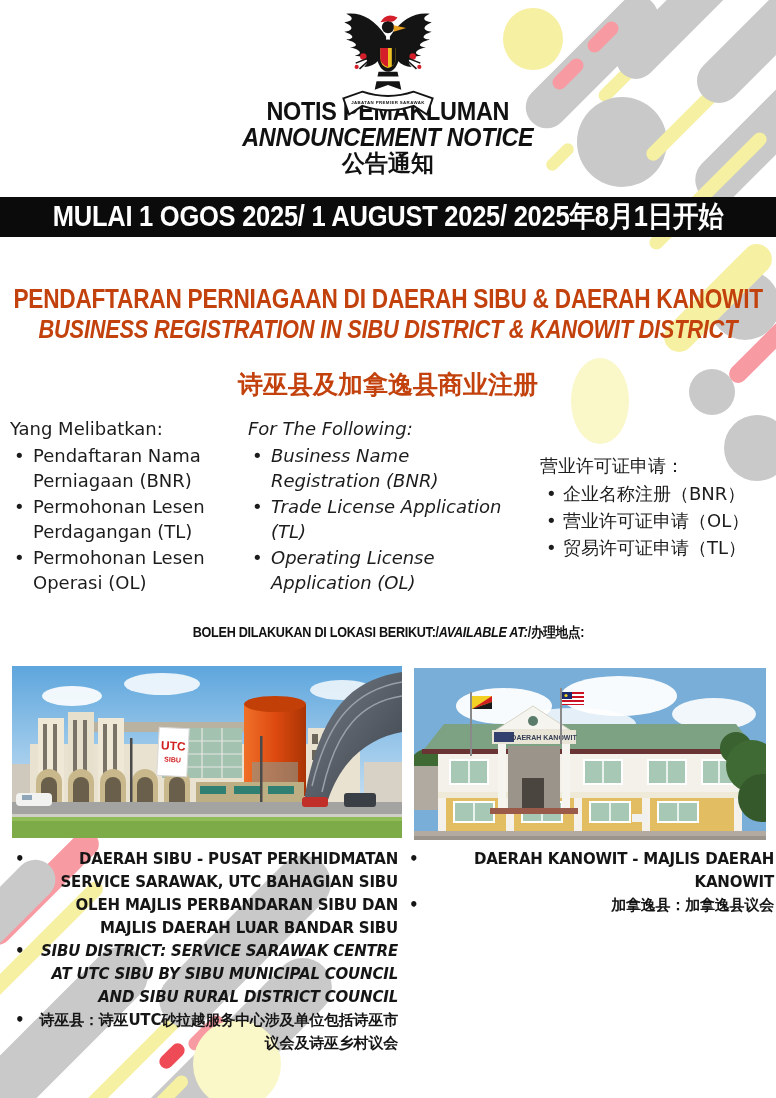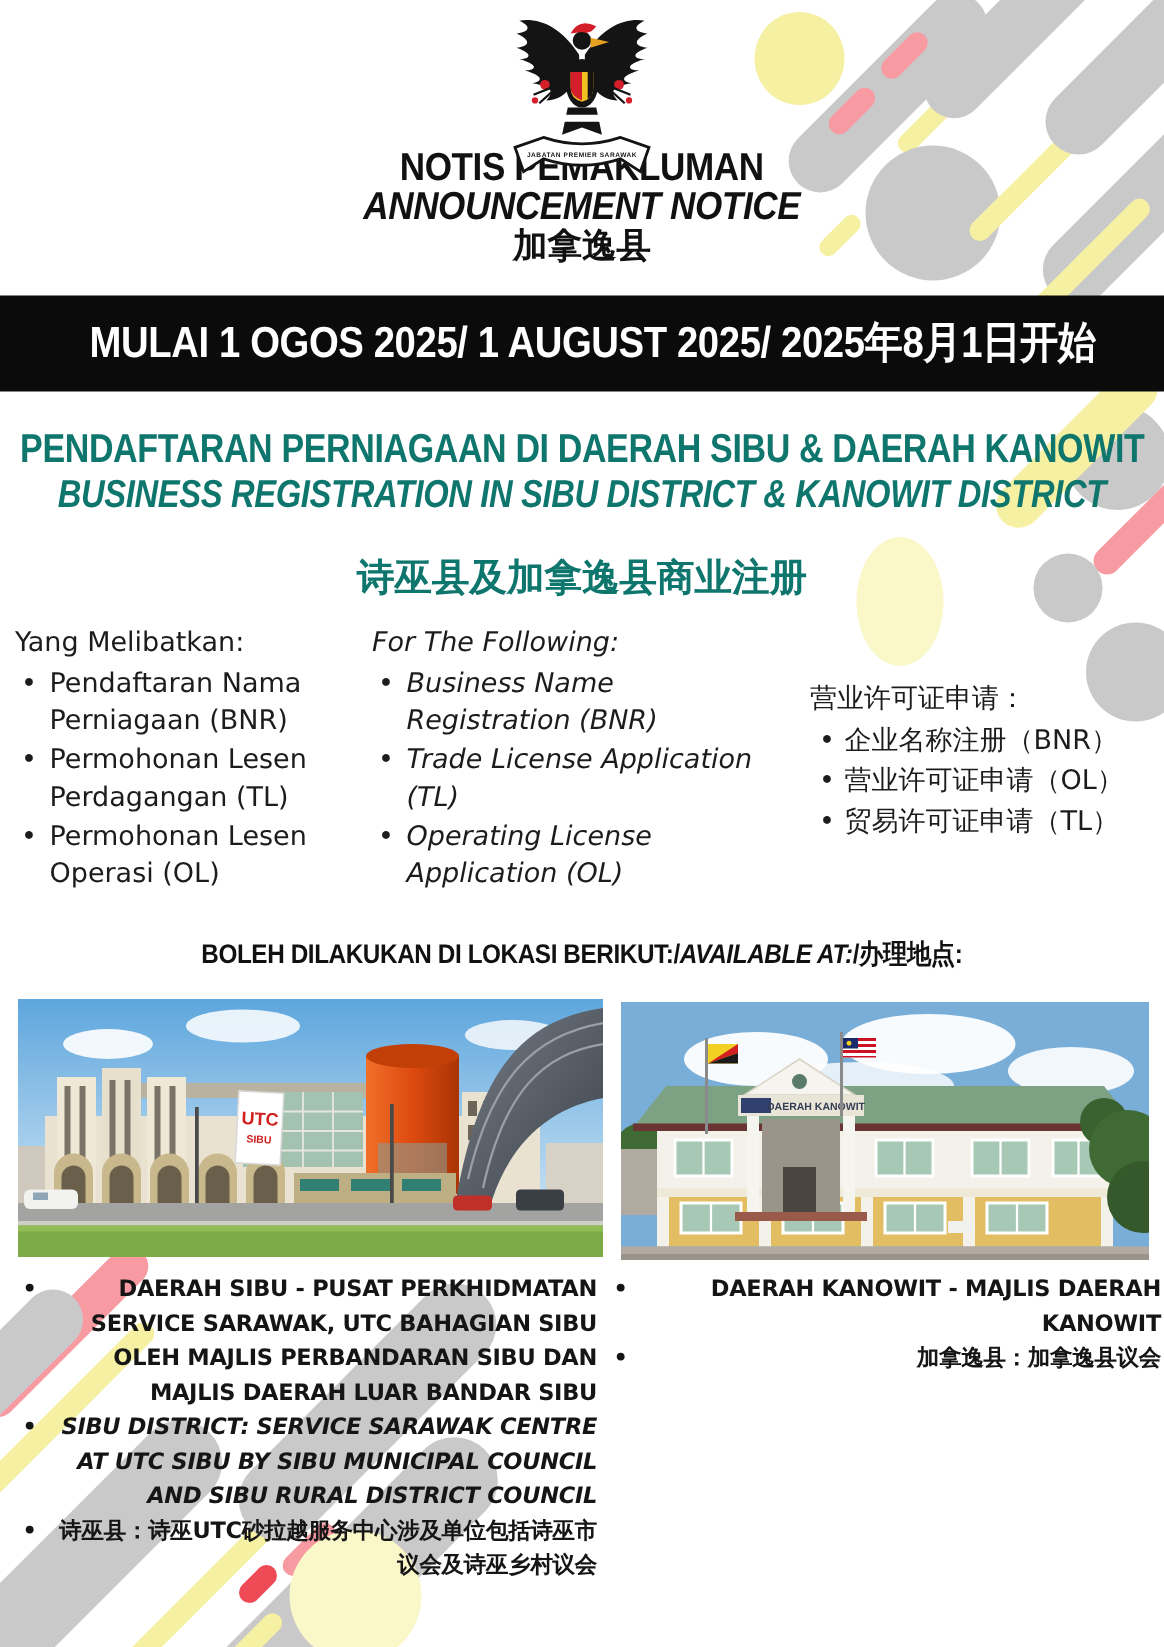--- a/index.html
+++ b/index.html
@@ -20,41 +20,41 @@
   .redpill{background:#ee4b57;}
   .centerline{display:flex;justify-content:center;align-items:center;width:776px;position:absolute;}
   .cond{white-space:nowrap;font-weight:bold;letter-spacing:-0.3px;}
   .sx88{transform:scaleX(0.88);transform-origin:50% 50%;}
   .sx84{transform:scaleX(0.84);transform-origin:50% 50%;}
   .sx90{transform:scaleX(0.90);transform-origin:50% 50%;}
   .title-ms{top:96px;font-size:26px;}
   .title-en{top:122px;font-size:26px;font-style:italic;}
   .title-zh{top:148px;font-size:23px;font-weight:bold;}
   .banner{
-    position:absolute;left:0;top:197px;width:776px;height:64px;
-    background:#0b0b0b;display:flex;justify-content:flex-end;align-items:center;z-index:3;
+    position:absolute;left:0;top:197px;width:776px;height:40px;
+    background:#0b0b0b;display:flex;justify-content:center;align-items:center;z-index:3;
   }
   .banner span{color:#ffffff;font-size:29px;}
-  .red{color:#0f766e;}
+  .red{color:#c2410c;}
   .subj1{top:284px;font-size:27px;}
   .subj2{top:314px;font-size:26px;font-style:italic;}
   .subj3{top:340px;font-size:25px;font-weight:bold;margin-top:28px;}
   
   .scopecol{position:absolute;z-index:2;font-family:"DejaVu Sans","Liberation Sans",sans-serif;
     font-size:18px;line-height:25.5px;color:#1c1c1c;}
   .scopecol .hd{text-align:left;margin-bottom:1px;}
   .scopecol ul{list-style:none;margin:0;padding:0;}
   .scopecol li{position:relative;padding-left:23px;}
   .scopecol li::before{content:"\2022";position:absolute;left:4px;top:0;}
   .col-ms{left:10px;top:416px;width:228px;}
   .col-en{left:248px;top:416px;width:274px;font-style:italic;}
   .col-zh{left:540px;top:452px;width:232px;line-height:27px;}
   .col-zh li::before{left:6px;}
   
-  .avail{top:624px;font-size:18px;font-weight:bold;z-index:2;}
+  .avail{top:624px;font-size:14px;font-weight:bold;z-index:2;}
   .avail .it{font-style:italic;}
   
   .photo{position:absolute;z-index:2;display:block;}
   
   .loccol{position:absolute;z-index:2;font-family:"DejaVu Sans","Liberation Sans",sans-serif;
     font-size:15px;font-weight:bold;line-height:23px;letter-spacing:-0.2px;color:#151515;}
   .loccol ul{list-style:none;margin:0;padding:0;}
   .loccol li{position:relative;padding-left:19px;margin:0;text-align:right;}
   .loccol li::before{content:"\2022";position:absolute;left:1px;top:0;}
   .loccol .it{font-style:italic;}
@@ -122,21 +122,21 @@
     </g>
   </svg>
 
   <div class="centerline title-ms">
     <span class="cond sx90">NOTIS PEMAKLUMAN</span>
   </div>
   <div class="centerline title-en">
     <span class="cond sx90">ANNOUNCEMENT NOTICE</span>
   </div>
   <div class="centerline title-zh">
-    <span>加拿逸县</span>
+    <span>公告通知</span>
   </div>
 
   <div class="banner">
     <span class="cond sx88">MULAI 1 OGOS 2025/ 1 AUGUST 2025/ 2025年8月1日开始</span>
   </div>
 
   <div class="centerline subj1 red">
     <span class="cond sx84">PENDAFTARAN PERNIAGAAN DI DAERAH SIBU &amp; DAERAH KANOWIT</span>
   </div>
   <div class="centerline subj2 red">

